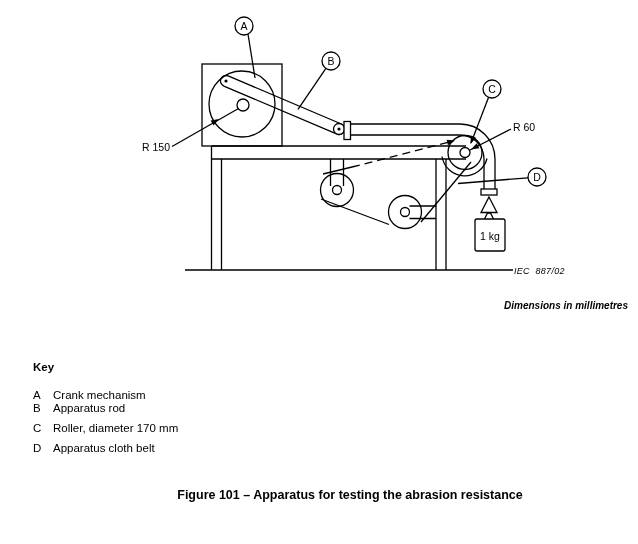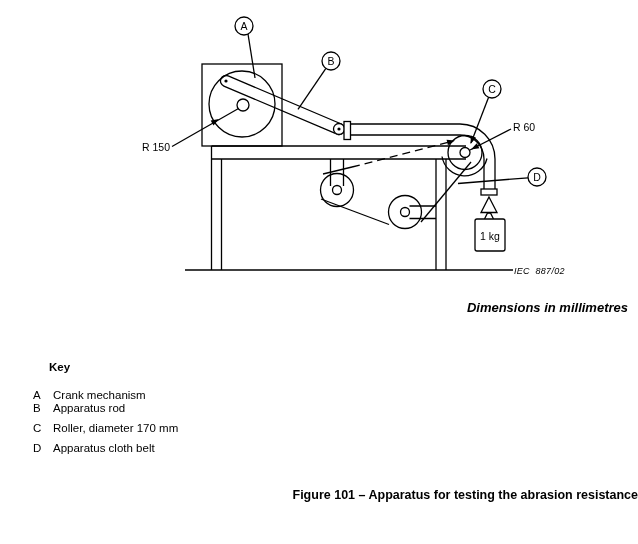--- a/index.html
+++ b/index.html
@@ -2,27 +2,27 @@
 <html><head>
 <meta charset="utf-8">
 <style>
   html,body{margin:0;padding:0;background:#fff;}
   #page{position:relative;width:638px;height:544px;background:#fff;overflow:hidden;
         font-family:"Liberation Sans", sans-serif;color:#000;}
   #apparatus{position:absolute;left:0;top:0;}
   svg text{font-family:"Liberation Sans", sans-serif;fill:#000;}
   .iec-ref{position:absolute;left:514px;top:266px;font-size:9px;font-style:italic;
            white-space:pre;letter-spacing:0.3px;}
-  .dim-note{position:absolute;right:10px;top:300px;font-size:13px;font-style:italic;
+  .dim-note{position:absolute;right:10px;top:300px;font-size:10px;font-style:italic;
             font-weight:bold;}
   .key-block{position:absolute;left:33px;top:361px;font-size:11.5px;}
-  .key-title{font-weight:bold;margin-left:16px;}
+  .key-title{font-weight:bold;}
   .key-row{position:absolute;left:0;white-space:nowrap;}
   .key-letter{display:inline-block;width:20px;}
-  .caption{position:absolute;left:62px;top:488px;width:576px;text-align:right;
+  .caption{position:absolute;left:62px;top:488px;width:576px;text-align:center;
            font-weight:bold;font-size:12.5px;line-height:15.5px;}
 </style>
 </head>
 <body>
 
 <div id="page">
 
   <svg id="apparatus" width="638" height="295" viewBox="0 0 638 295" fill="none" stroke="#000" stroke-width="1.3">
 
     <path d="M185,270 H513"></path>

